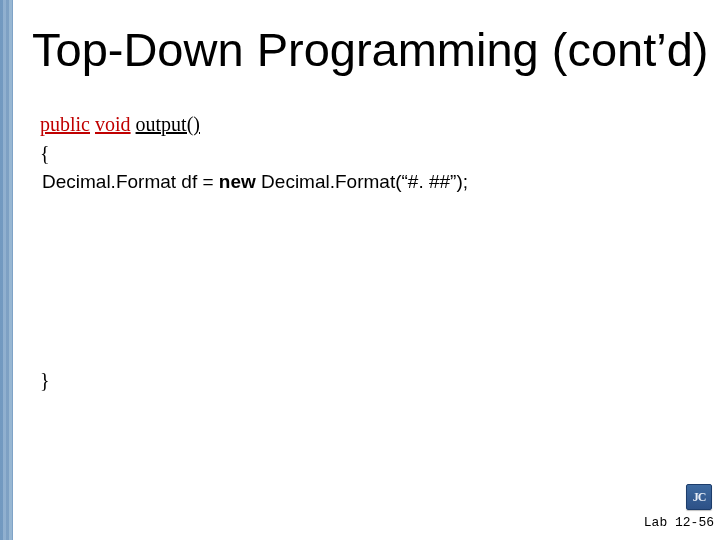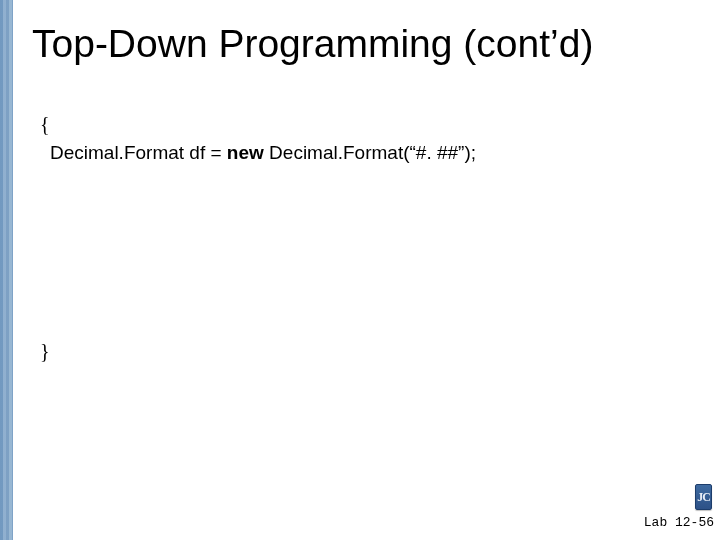--- a/index.html
+++ b/index.html
@@ -30,53 +30,53 @@
       rgba(150,180,210,1) 3px 6px,
       rgba(125,160,195,1) 6px 9px,
       rgba(160,190,215,1) 9px 12px
     );
     opacity: 0.75;
   }
   .title {
     position: absolute;
     top: 22px;
     left: 32px;
-    font-size: 39px;
+    font-size: 47px;
     font-weight: 400;
     color: #000;
     letter-spacing: 0px;
     white-space: nowrap;
   }
   .content {
     position: absolute;
     top: 110px;
     left: 40px;
     right: 20px;
     font-family: Georgia, 'Times New Roman', serif;
     font-size: 20px;
     line-height: 1.45;
     color: #000;
   }
   .sig-line1 .kw { color: #c00000; }
   .sig-line1 .u { text-decoration: underline; }
   .brace { font-family: Georgia, 'Times New Roman', serif; }
   .code-line {
-    margin-left: 10px;
+    margin-left: 2px;
     font-family: Arial, Helvetica, sans-serif;
     font-size: 19px;
   }
   .code-line .bold { font-weight: 700; }
   .close-brace {
     margin-top: 170px;
   }
   .footer-badge {
     position: absolute;
     right: 8px;
     bottom: 30px;
-    width: 17px;
+    width: 26px;
     height: 26px;
     background: linear-gradient(#3e6aa0, #2d5187);
     border: 1px solid #1d3d6b;
     border-radius: 2px;
     display: flex;
     align-items: center;
     justify-content: center;
     font-family: Georgia, serif;
     font-size: 12px;
     font-weight: 700;
@@ -94,20 +94,27 @@
   }
 </style>
 </head>
 <body>
 
 <div class="left-stripe"></div>
 
 <div class="title">Top-Down Programming (cont’d)</div>
 
 <div class="content">
+  <div class="sig-line1">
+    <span class="kw u">public</span>
+    <span> </span>
+    <span class="kw u">void</span>
+    <span> </span>
+    <span class="u">output()</span>
+  </div>
   <div class="brace">{</div>
   <div class="code-line">
     <span>Decimal.Format df = </span><span class="bold">new</span><span> Decimal.Format(“#. ##”);</span>
   </div>
   <div class="brace close-brace">}</div>
 </div>
 
 <div class="footer-badge">JC</div>
 <div class="footer-text">Lab 12-56</div>
 

